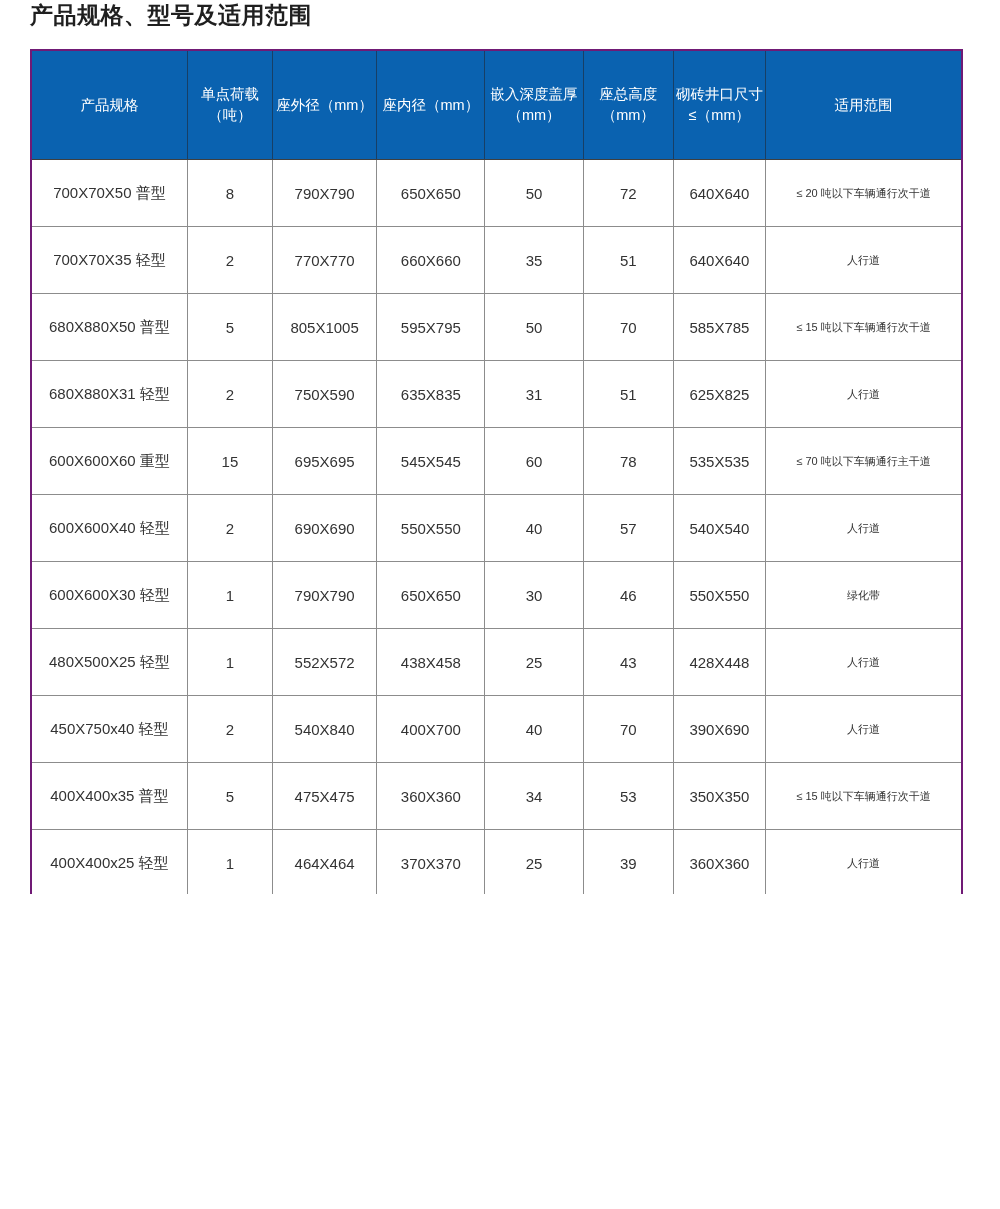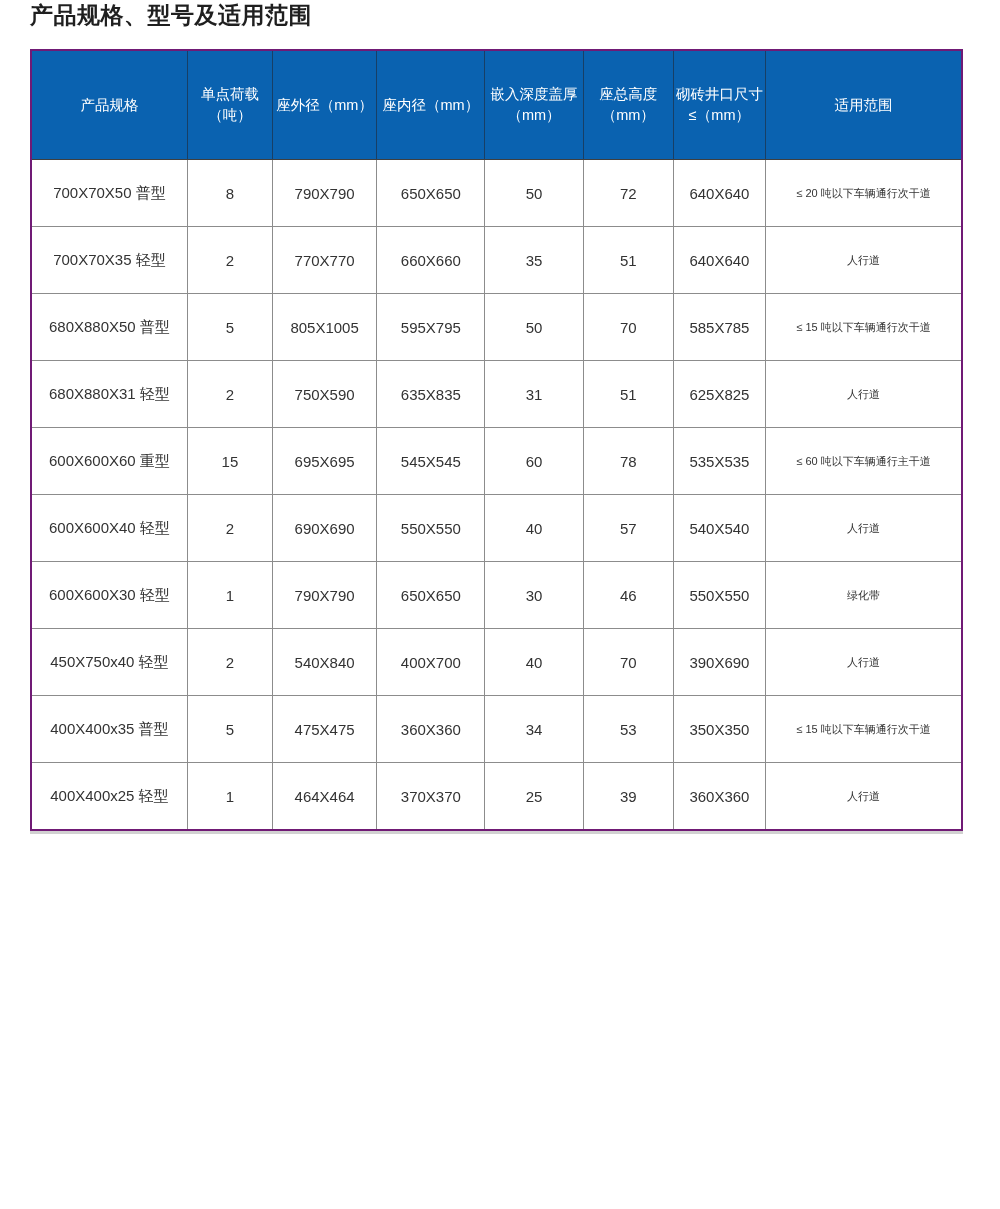--- a/index.html
+++ b/index.html
@@ -142,21 +142,21 @@
           <td>人行道</td>
         </tr>
         <tr>
           <td>600X600X60 重型</td>
           <td>15</td>
           <td>695X695</td>
           <td>545X545</td>
           <td>60</td>
           <td>78</td>
           <td>535X535</td>
-          <td>≤ 60 吨以下车辆通行主干道</td>
+          <td>≤ 70 吨以下车辆通行主干道</td>
         </tr>
         <tr>
           <td>600X600X40 轻型</td>
           <td>2</td>
           <td>690X690</td>
           <td>550X550</td>
           <td>40</td>
           <td>57</td>
           <td>540X540</td>
           <td>人行道</td>
@@ -165,20 +165,30 @@
           <td>600X600X30 轻型</td>
           <td>1</td>
           <td>790X790</td>
           <td>650X650</td>
           <td>30</td>
           <td>46</td>
           <td>550X550</td>
           <td>绿化带</td>
         </tr>
         <tr>
+          <td>480X500X25 轻型</td>
+          <td>1</td>
+          <td>552X572</td>
+          <td>438X458</td>
+          <td>25</td>
+          <td>43</td>
+          <td>428X448</td>
+          <td>人行道</td>
+        </tr>
+        <tr>
           <td>450X750x40 轻型</td>
           <td>2</td>
           <td>540X840</td>
           <td>400X700</td>
           <td>40</td>
           <td>70</td>
           <td>390X690</td>
           <td>人行道</td>
         </tr>
         <tr>

